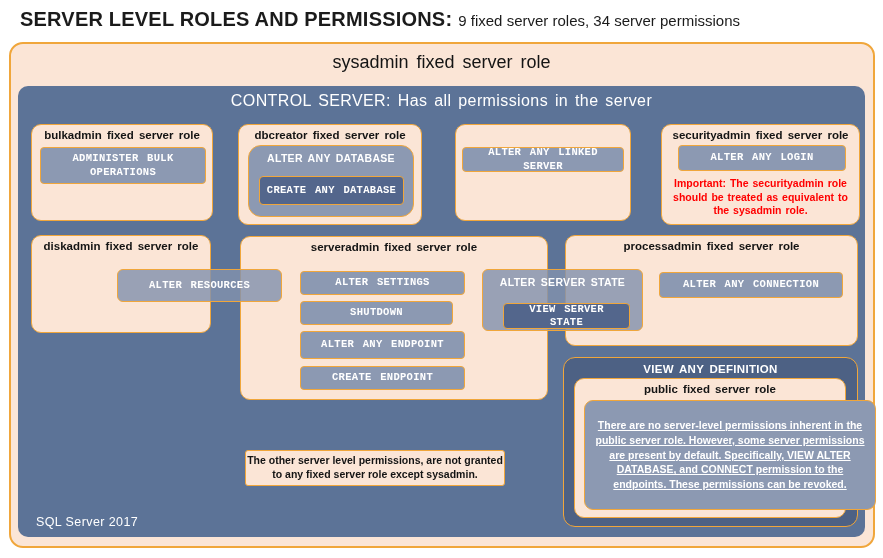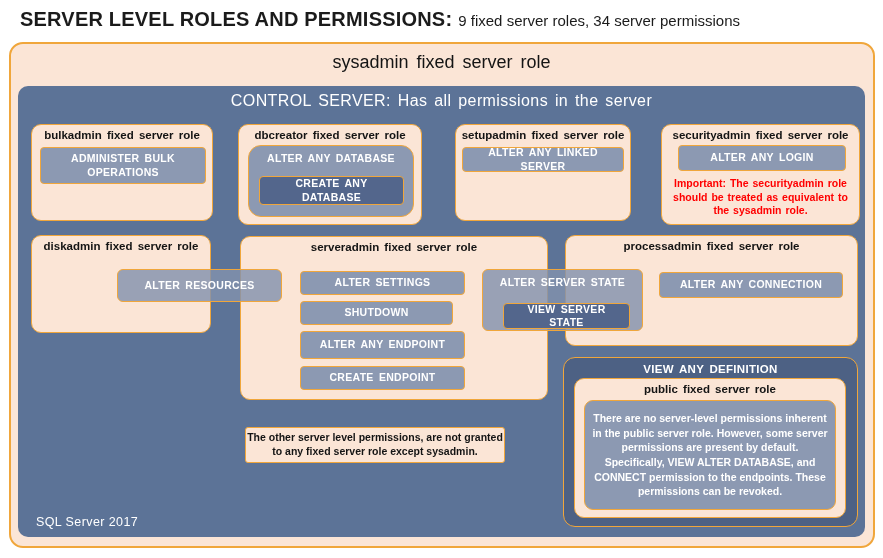--- a/index.html
+++ b/index.html
@@ -34,61 +34,62 @@
   .role-title{
     position:absolute;left:0;right:0;top:4px;text-align:center;
     font-size:11.5px;font-weight:700;color:#141414;word-spacing:2px;
   }
   .perm{
     position:absolute;display:flex;align-items:center;justify-content:center;
     text-align:center;background:#8C99B2;border:1.5px solid #F0A63B;
     border-radius:4px;color:#ffffff;font-weight:700;font-size:10.5px;
     letter-spacing:0.3px;word-spacing:2px;line-height:1.25;box-sizing:border-box;
     padding:2px 6px;
+    font-family:Liberation Mono, monospace;
   }
   .perm.dark{background:#53668C;}
   .perm-group{
     position:absolute;background:#8C99B2;border:1.5px solid #F0A63B;
     border-radius:13px;box-sizing:border-box;
   }
   .perm-group .group-label{
     position:absolute;left:0;right:0;top:6px;text-align:center;color:#ffffff;
     font-weight:700;font-size:10.5px;letter-spacing:0.3px;word-spacing:2px;
   }
   .bridge{background:rgba(131,145,173,0.82);border-radius:6px;}
   .red-note{
     position:absolute;left:4px;right:4px;top:52px;text-align:center;
     color:#FF0000;font-weight:700;font-size:10.5px;line-height:1.3;word-spacing:1px;
   }
   .note-box{
-    left:245px;top:427px;width:260px;height:36px;
+    left:245px;top:450px;width:260px;height:36px;
     background:#FBE5D6;border:1.5px solid #F0A63B;border-radius:3px;
     box-sizing:border-box;display:flex;align-items:center;justify-content:center;
     text-align:center;font-size:10.5px;font-weight:700;color:#141414;line-height:1.3;
   }
   .definition-box{
     left:563px;top:357px;width:295px;height:170px;
     background:#4D6184;border:1.5px solid #F0A63B;border-radius:12px;
     box-sizing:border-box;
   }
   .definition-label{
     position:absolute;left:0;right:0;top:5px;text-align:center;color:#ffffff;
     font-weight:700;font-size:11.5px;letter-spacing:0.3px;word-spacing:2px;
   }
   .public-box{
     position:absolute;left:10px;top:20px;width:272px;height:140px;
     background:#FBE5D6;border:1.5px solid #F0A63B;border-radius:10px;
     box-sizing:border-box;
   }
   .public-text{
-    position:absolute;left:9px;top:21px;width:252px;height:110px;
+    position:absolute;left:9px;top:21px;width:292px;height:110px;
     background:#8C99B2;border:1.5px solid #F0A63B;border-radius:9px;
     box-sizing:border-box;display:flex;align-items:center;justify-content:center;
     text-align:center;color:#ffffff;font-weight:700;font-size:10.5px;
-    line-height:1.4;padding:4px 7px;
+    line-height:1.4;padding:4px 7px;text-decoration:underline;
   }
   .footer-text{
     left:36px;top:515px;color:#ffffff;font-size:12.5px;letter-spacing:0.4px;
   }
 </style>
 </head>
 <body>
 
 <div class="stage">
 
@@ -109,21 +110,20 @@
 
   <div class="abs role-box" style="left:238px;top:124px;width:184px;height:101px;">
     <div class="role-title">dbcreator fixed server role</div>
     <div class="perm-group" style="left:9px;top:20px;width:166px;height:72px;">
       <div class="group-label">ALTER ANY DATABASE</div>
       <div class="perm dark" style="left:10px;top:30px;width:145px;height:29px;">CREATE ANY DATABASE</div>
     </div>
   </div>
 
   <div class="abs role-box" style="left:455px;top:124px;width:176px;height:97px;">
-    <div class="role-title">setupadmin fixed server role</div>
     <div class="perm" style="left:6px;top:22px;width:162px;height:25px;">ALTER ANY LINKED SERVER</div>
   </div>
 
   <div class="abs role-box" style="left:661px;top:124px;width:199px;height:101px;">
     <div class="role-title">securityadmin fixed server role</div>
     <div class="perm" style="left:16px;top:20px;width:168px;height:26px;">ALTER ANY LOGIN</div>
     <div class="red-note">Important: The securityadmin role should be treated as equivalent to the sysadmin role.</div>
   </div>
 
   <div class="abs role-box" style="left:31px;top:235px;width:180px;height:98px;">

